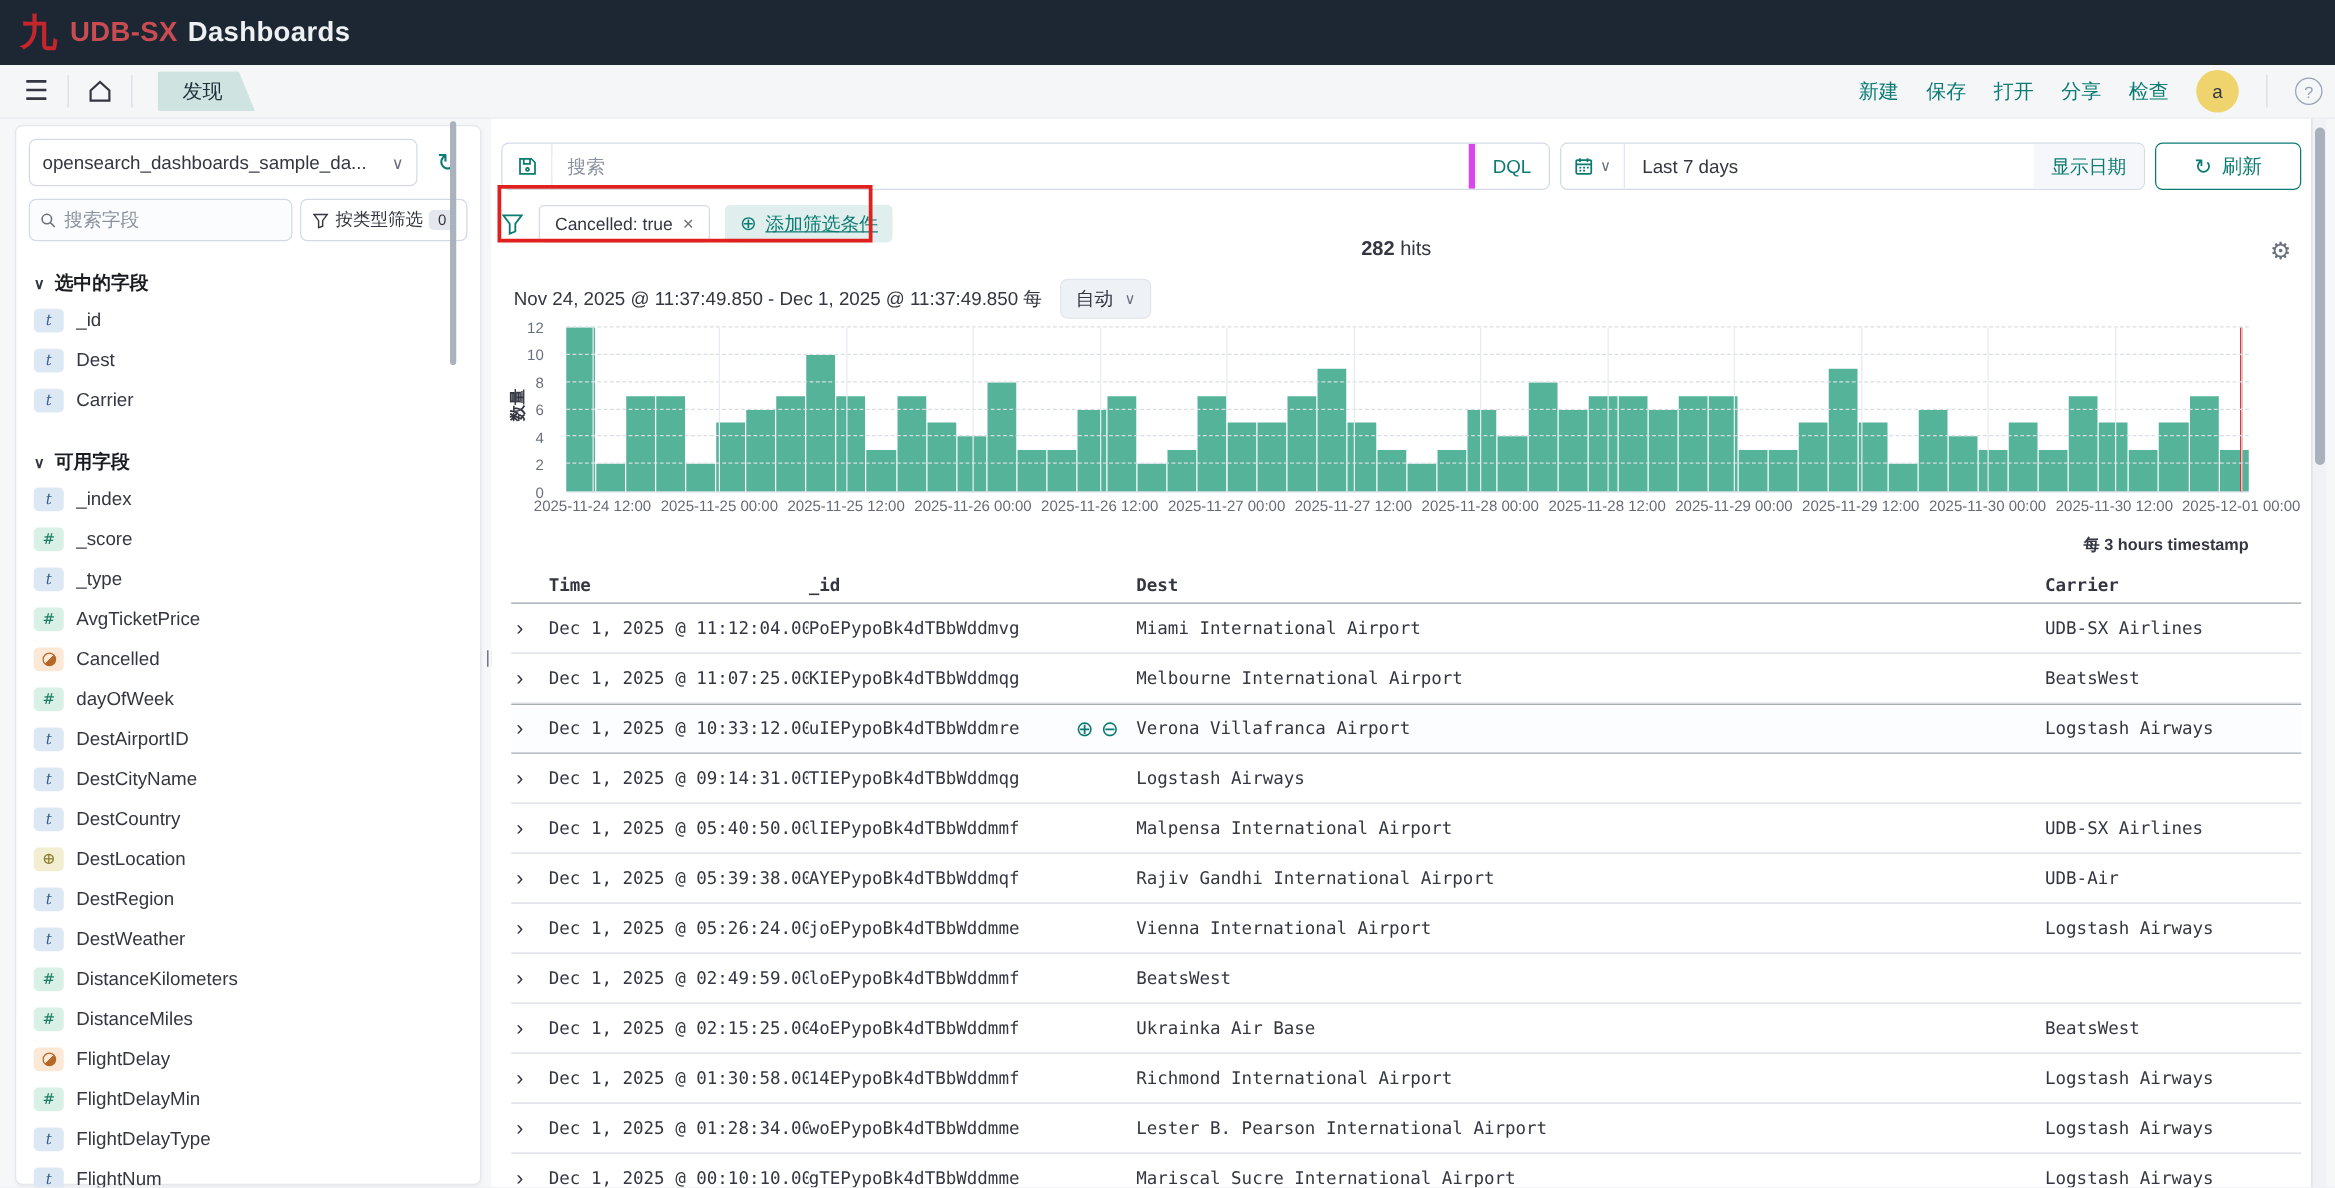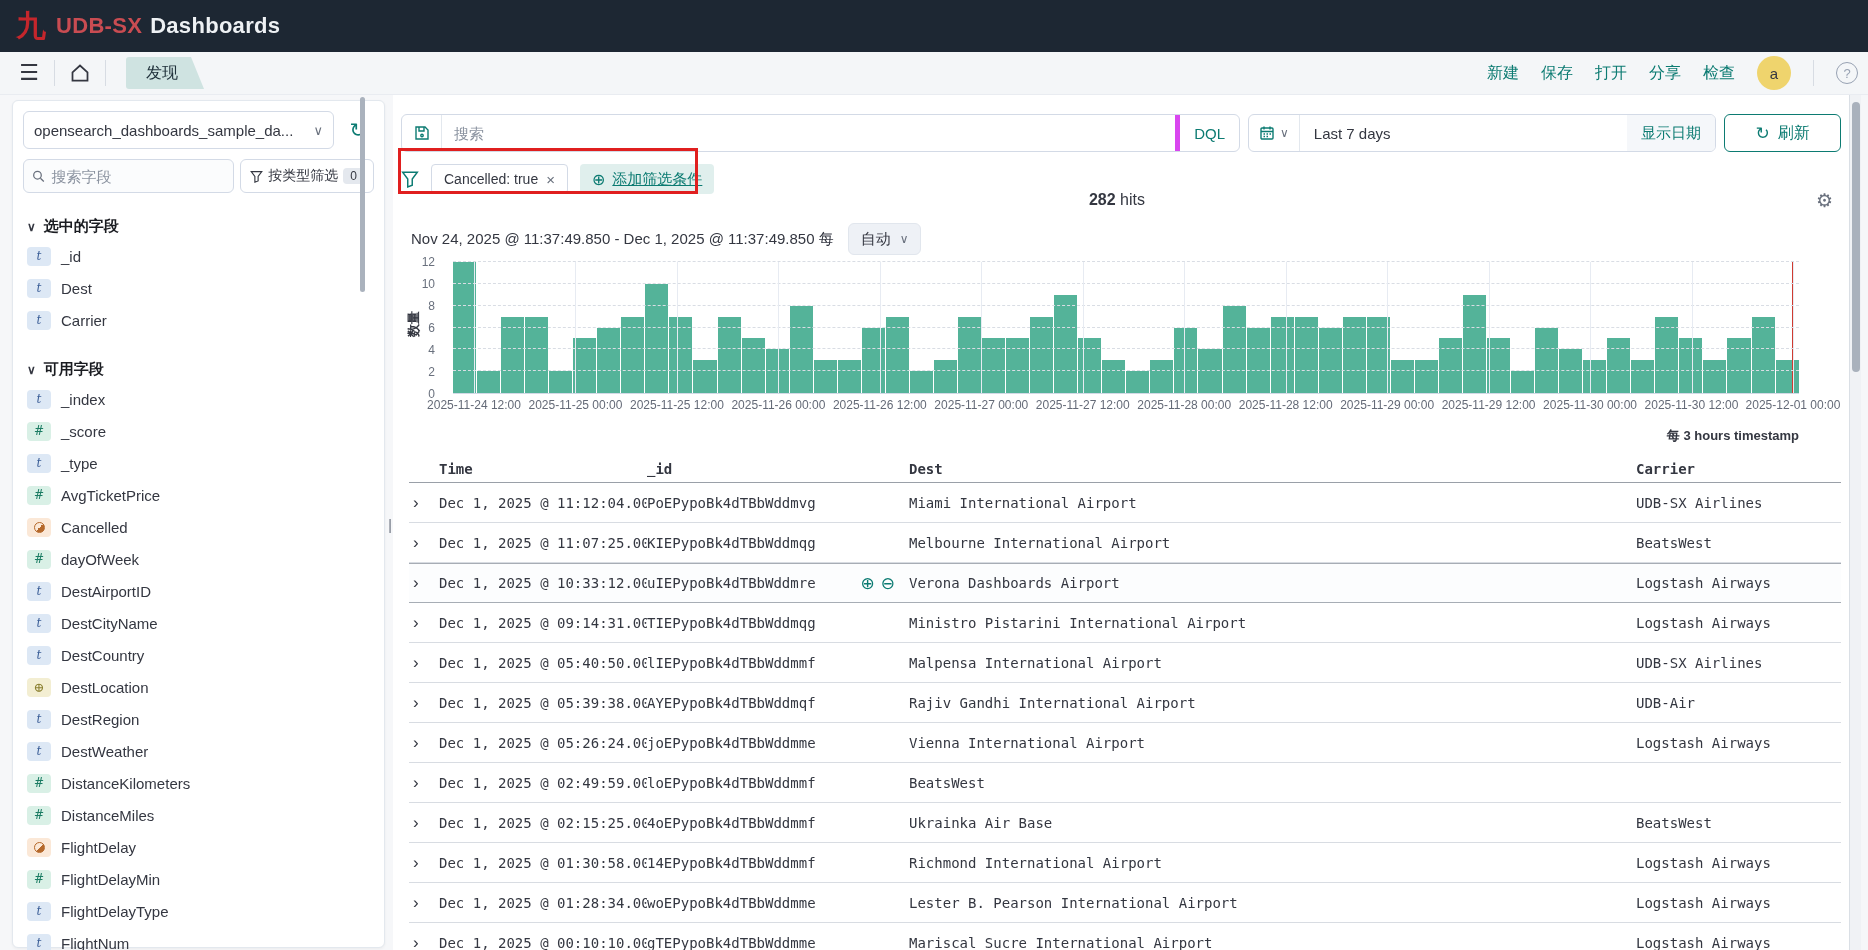--- a/index.html
+++ b/index.html
@@ -471,30 +471,29 @@
           <div class="trow active">
             <div class="cell expand">›</div>
             <div class="cell">Dec 1, 2025 @ 10:33:12.000</div>
             <div class="cell id-cell">
               <span>uIEPypoBk4dTBbWddmre</span>
               <span class="row-actions">
                 <span>⊕</span>
                 <span>⊖</span>
               </span>
             </div>
-            <div class="cell">Verona Dashboards Airport</div>
+            <div class="cell">Verona Villafranca Airport</div>
             <div class="cell">Logstash Airways</div>
           </div>
           <div class="trow">
             <div class="cell expand">›</div>
             <div class="cell">Dec 1, 2025 @ 09:14:31.000</div>
             <div class="cell id-cell">
               <span>TIEPypoBk4dTBbWddmqg</span>
             </div>
-            <div class="cell">Ministro Pistarini International Airport</div>
             <div class="cell">Logstash Airways</div>
           </div>
           <div class="trow">
             <div class="cell expand">›</div>
             <div class="cell">Dec 1, 2025 @ 05:40:50.000</div>
             <div class="cell id-cell">
               <span>lIEPypoBk4dTBbWddmmf</span>
             </div>
             <div class="cell">Malpensa International Airport</div>
             <div class="cell">UDB-SX Airlines</div>

